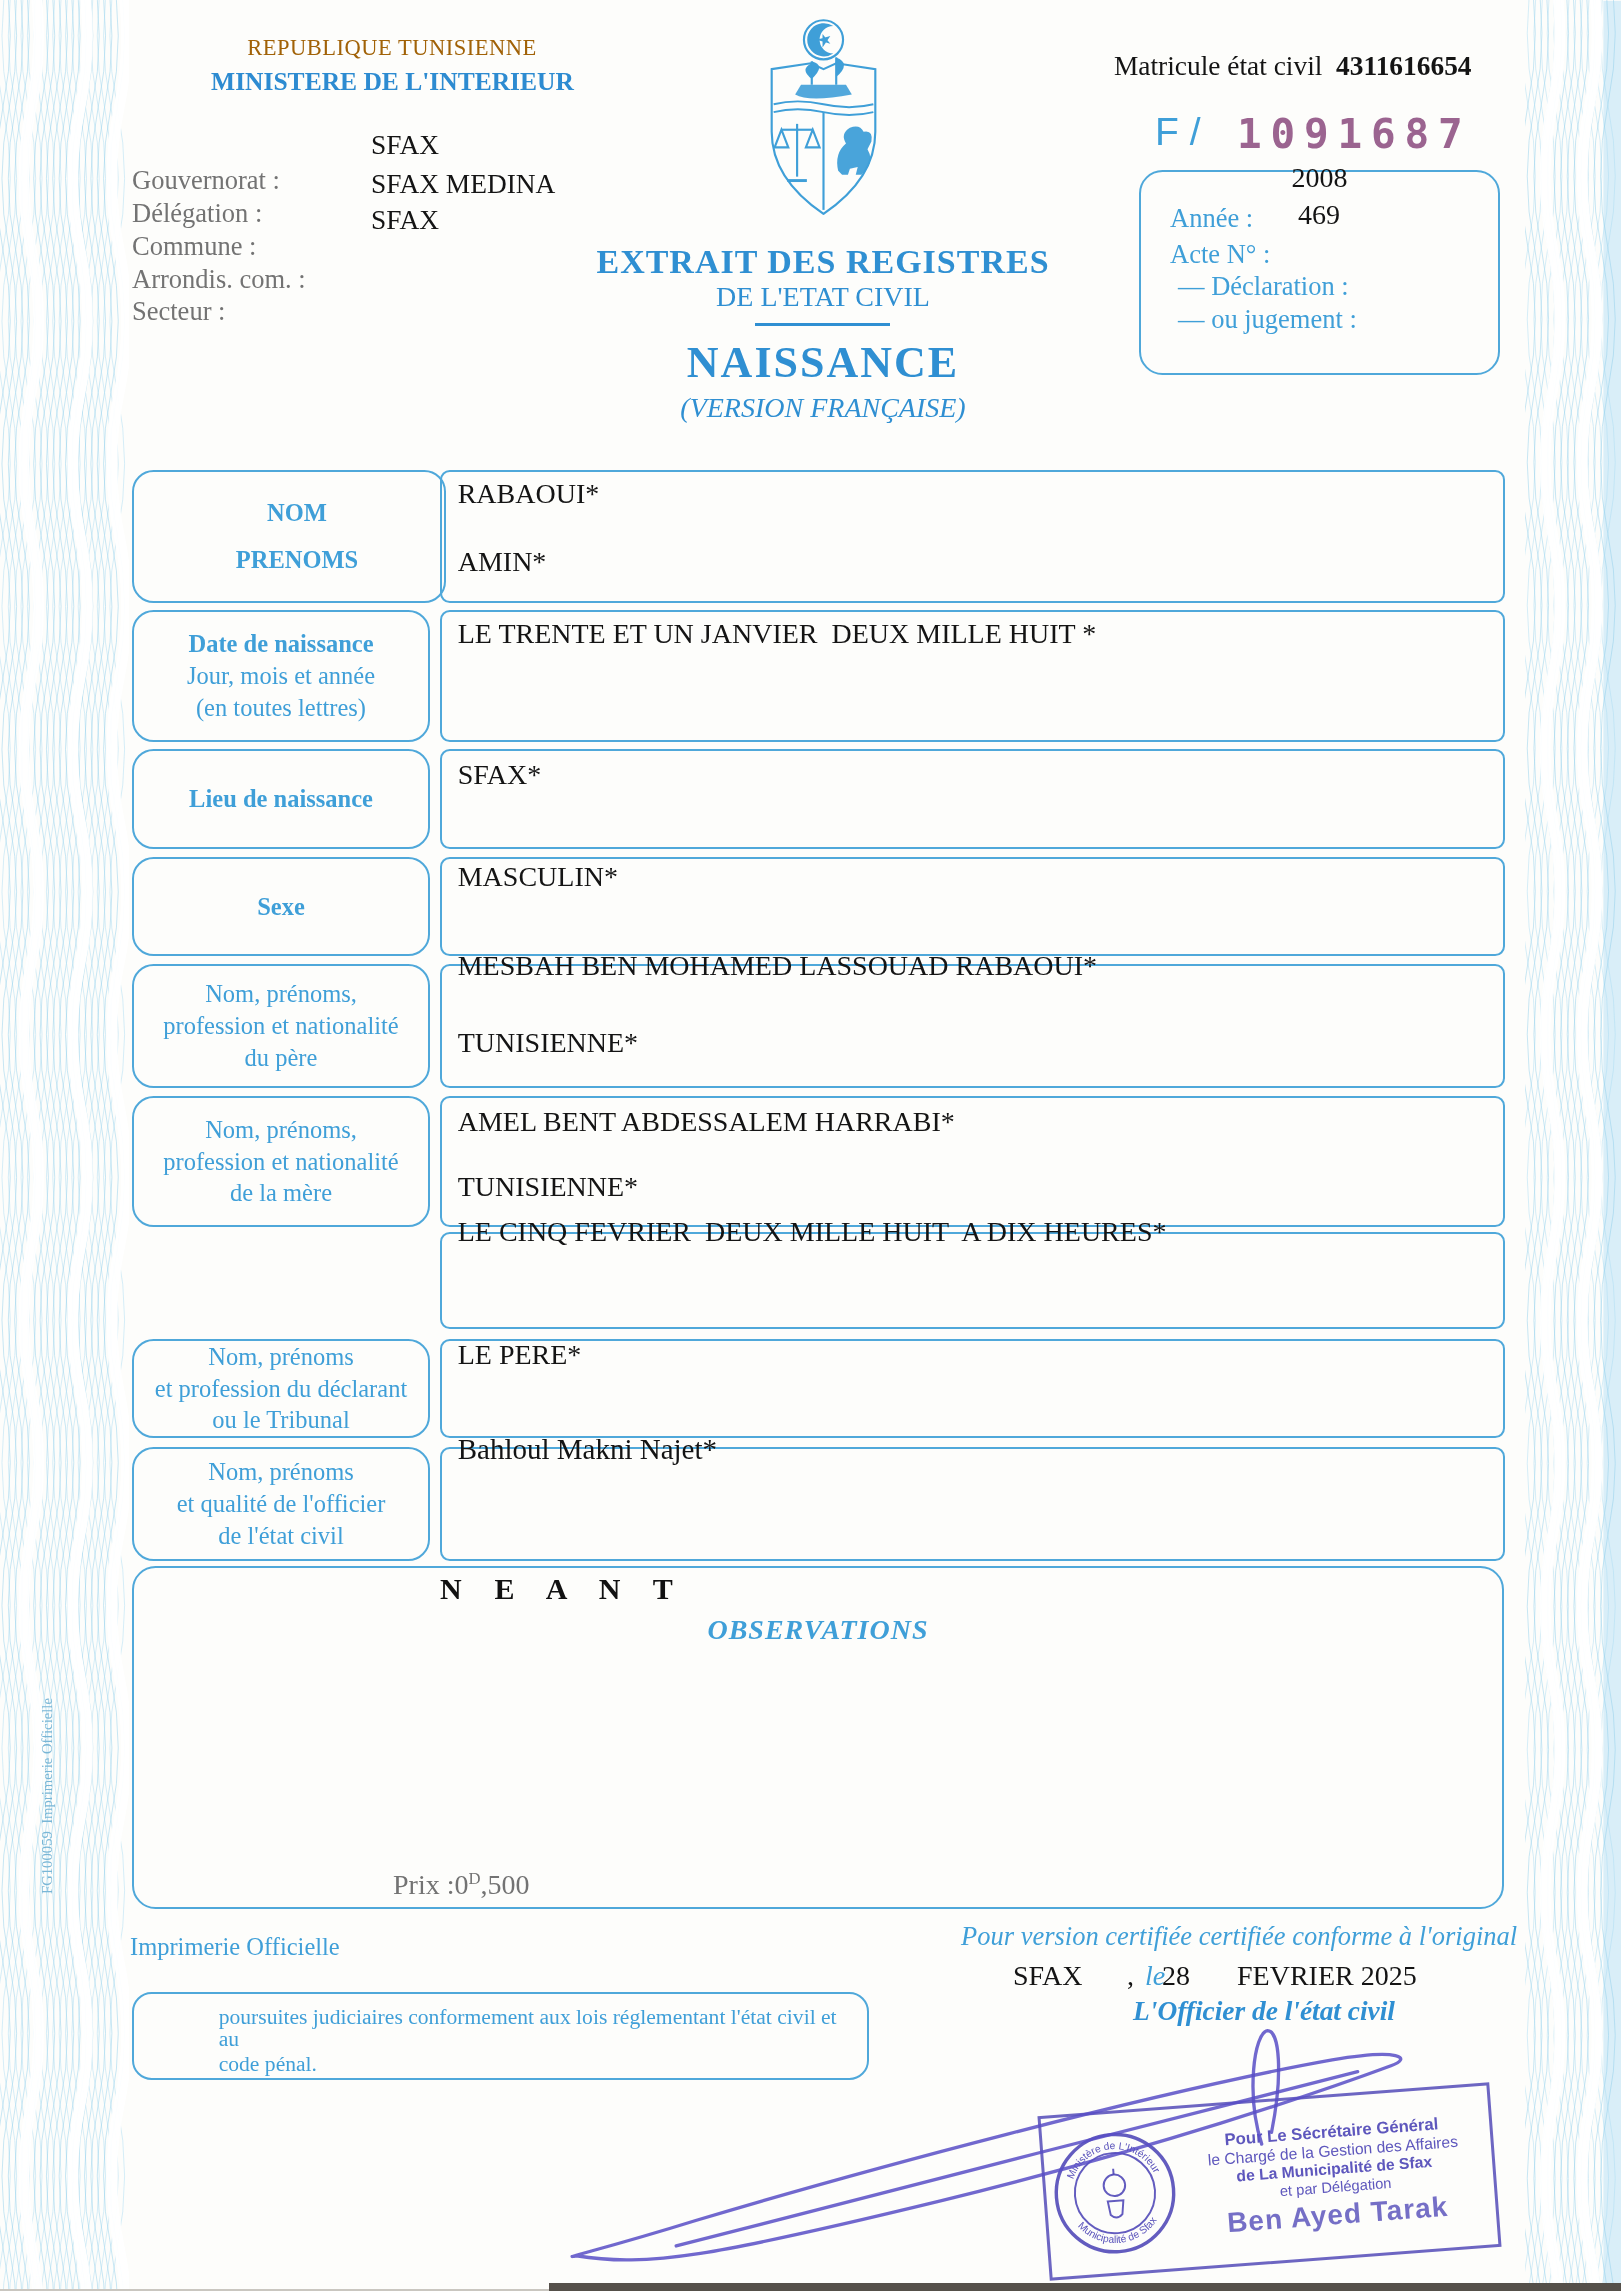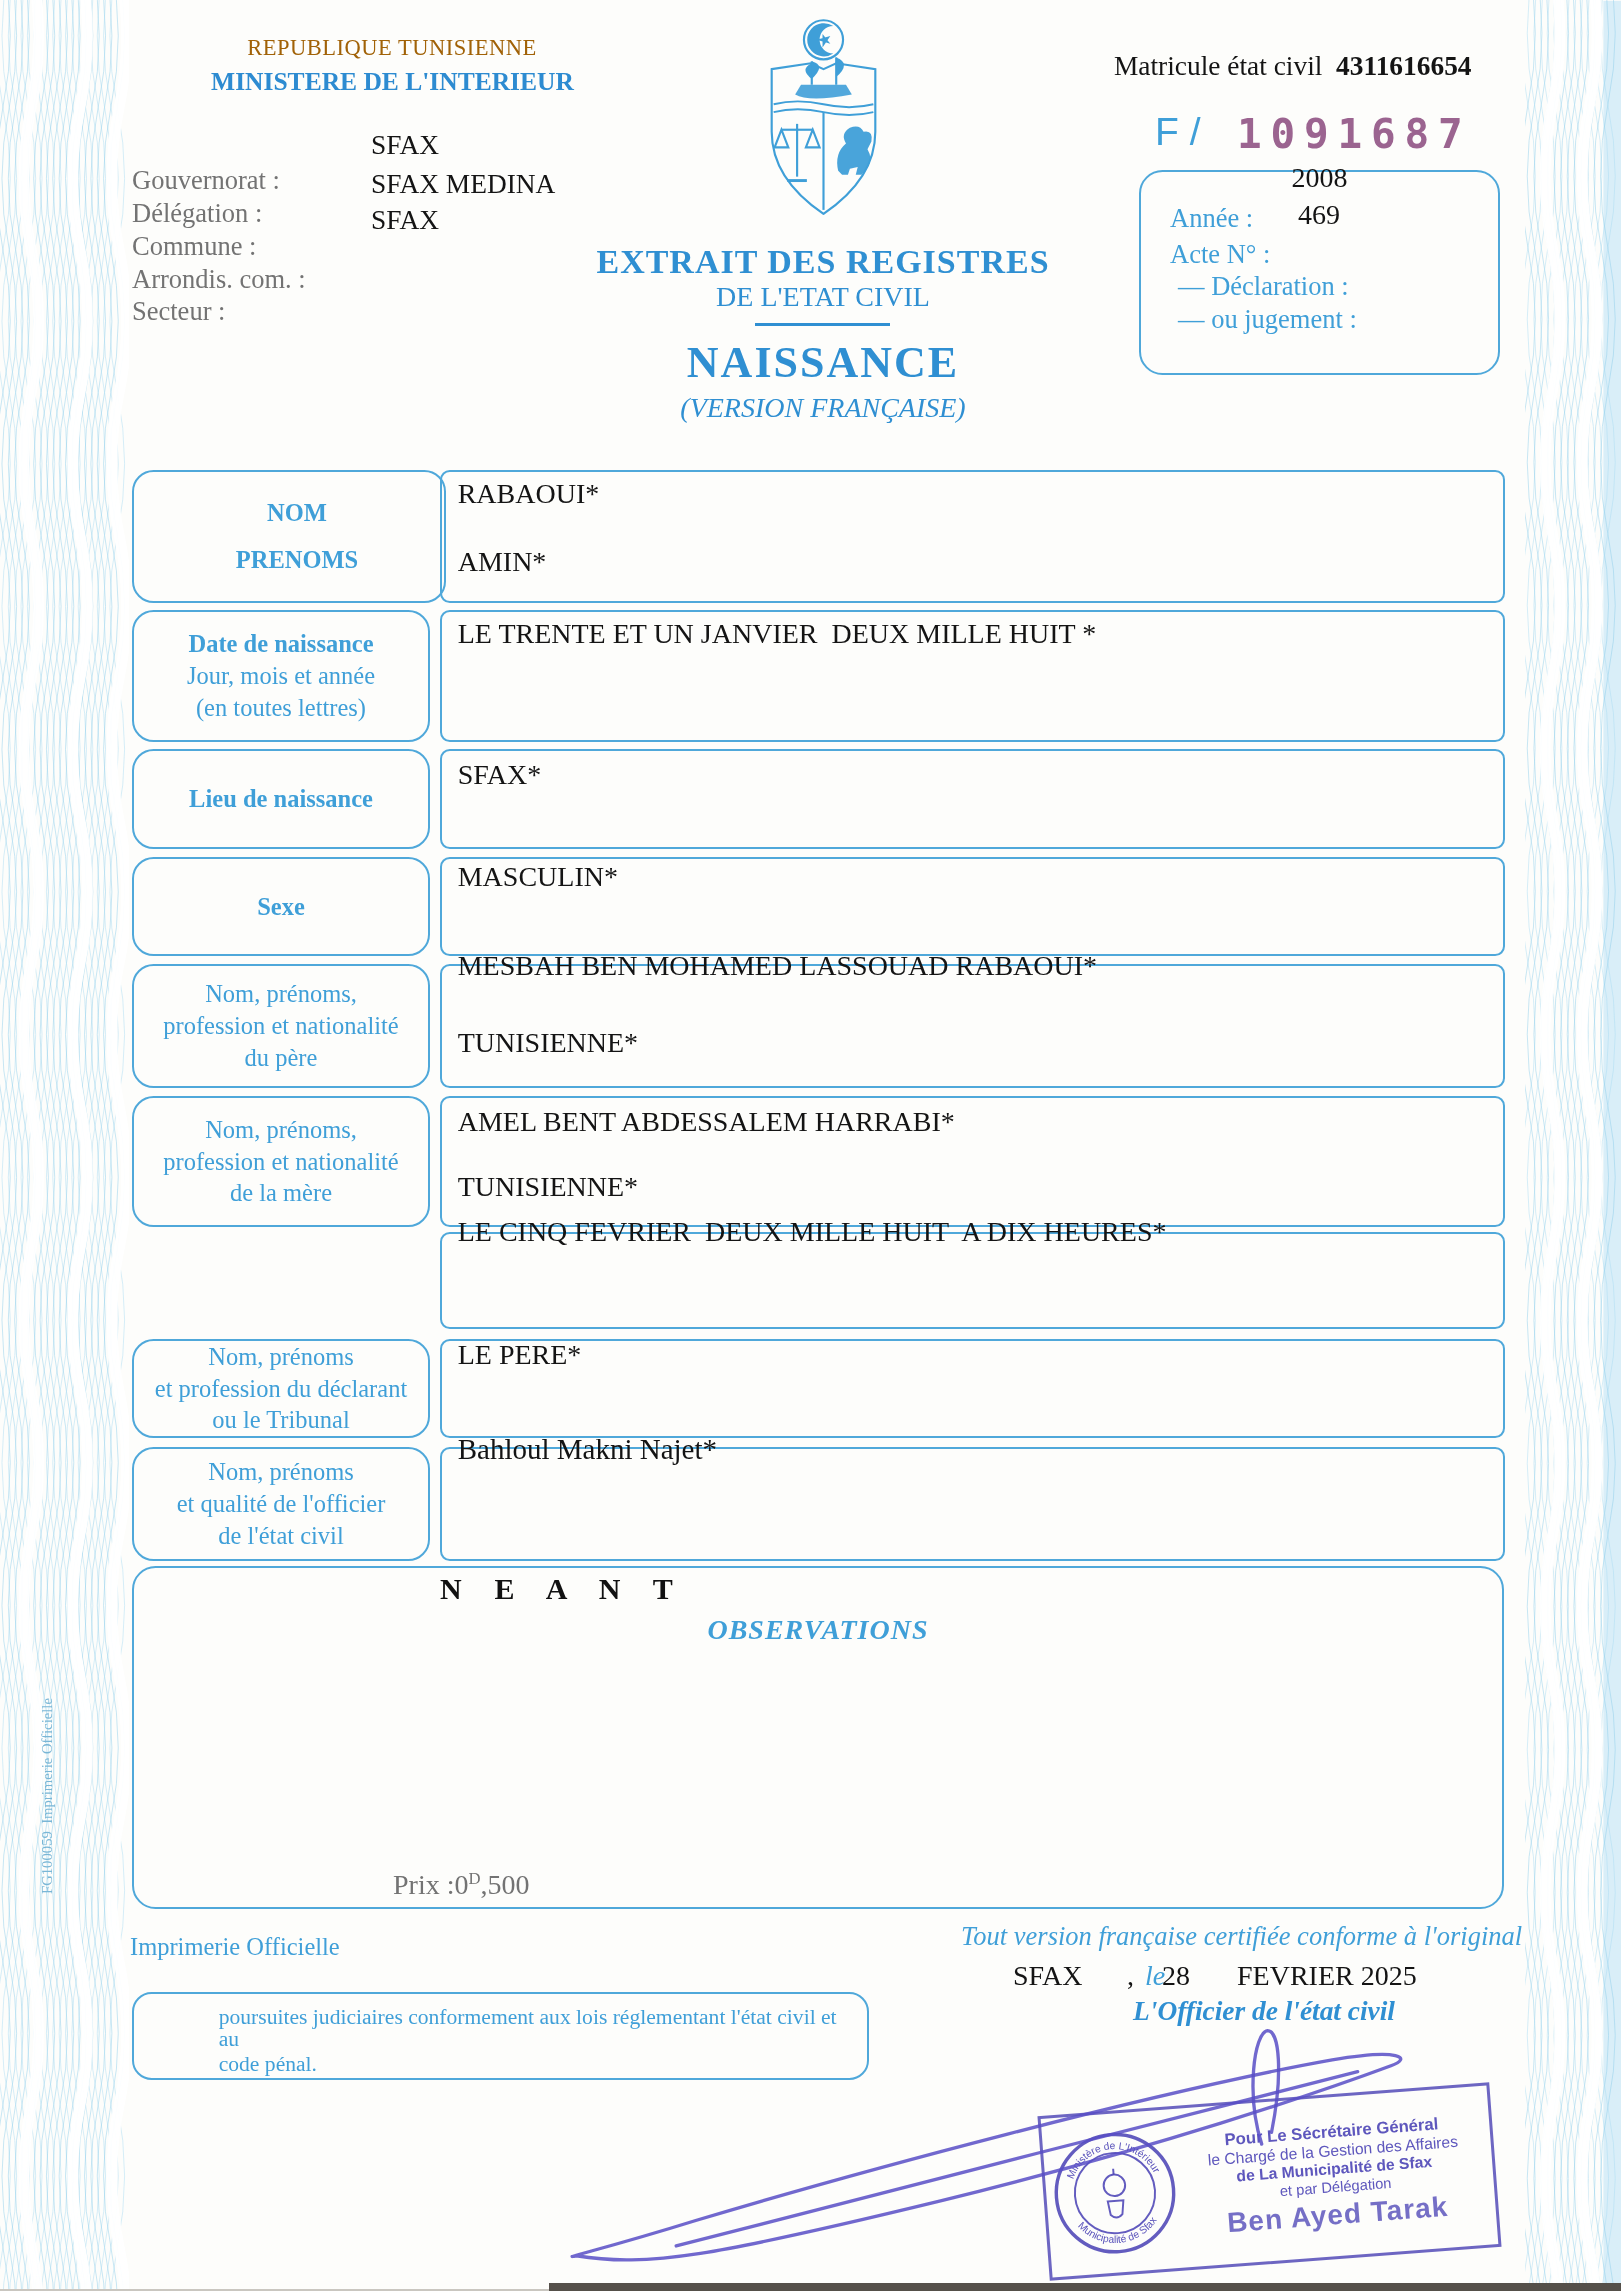--- a/index.html
+++ b/index.html
@@ -281,21 +281,21 @@
   </div>
 
   <div class="valbox" style="left:132px;top:1566px;width:1368px;height:339px;border-radius:23.5px">
     <div class="abs obslbl">OBSERVATIONS</div>
     <div class="abs neant">N E A N T</div>
   </div>
 
   <div class="abs imprim">Imprimerie Officielle</div>
   <div class="abs prix"><span>Prix :</span><span>0</span><sup>D</sup><span>,500</span></div>
 
-  <div class="abs certify">Tout version française certifiée conforme à l'original</div>
+  <div class="abs certify">Pour version certifiée certifiée conforme à l'original</div>
   <div class="abs pd" style="left:1013px">SFAX</div>
   <div class="abs pd" style="left:1127px">,</div>
   <div class="abs pd pdle" style="left:1145px">le</div>
   <div class="abs pd" style="left:1162px">28</div>
   <div class="abs pd" style="left:1237px">FEVRIER 2025</div>
   <div class="abs offtitle">L'Officier de l'état civil</div>
 
   <div class="abs notebox">
     <div class="nl">poursuites judiciaires conformement aux lois réglementant l'état civil et au</div>
     <div class="nl">code pénal.</div>

